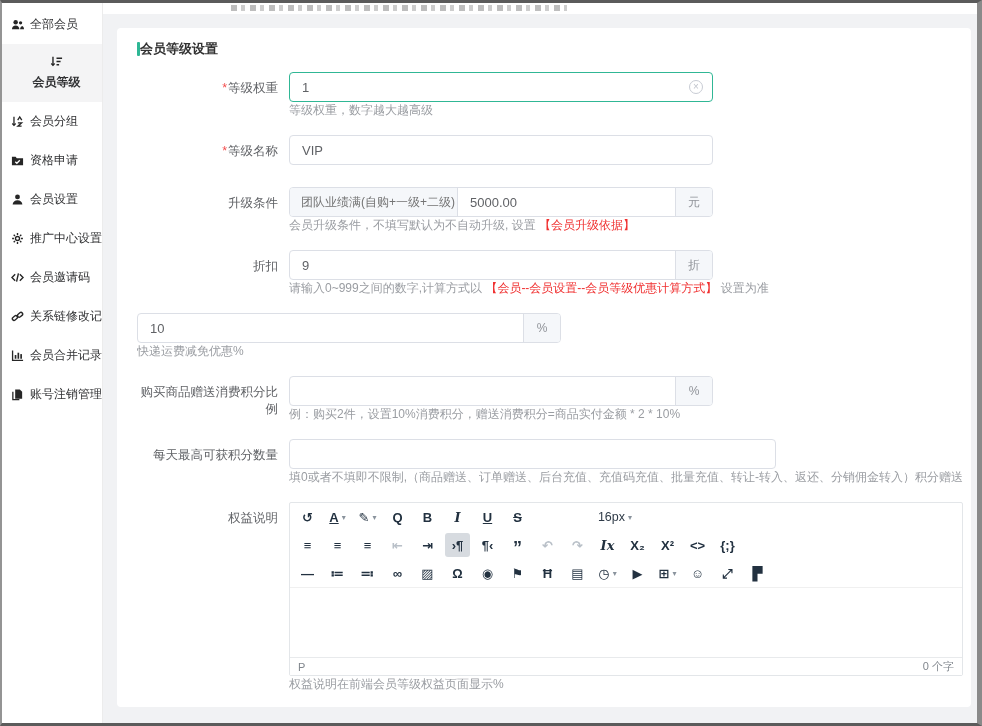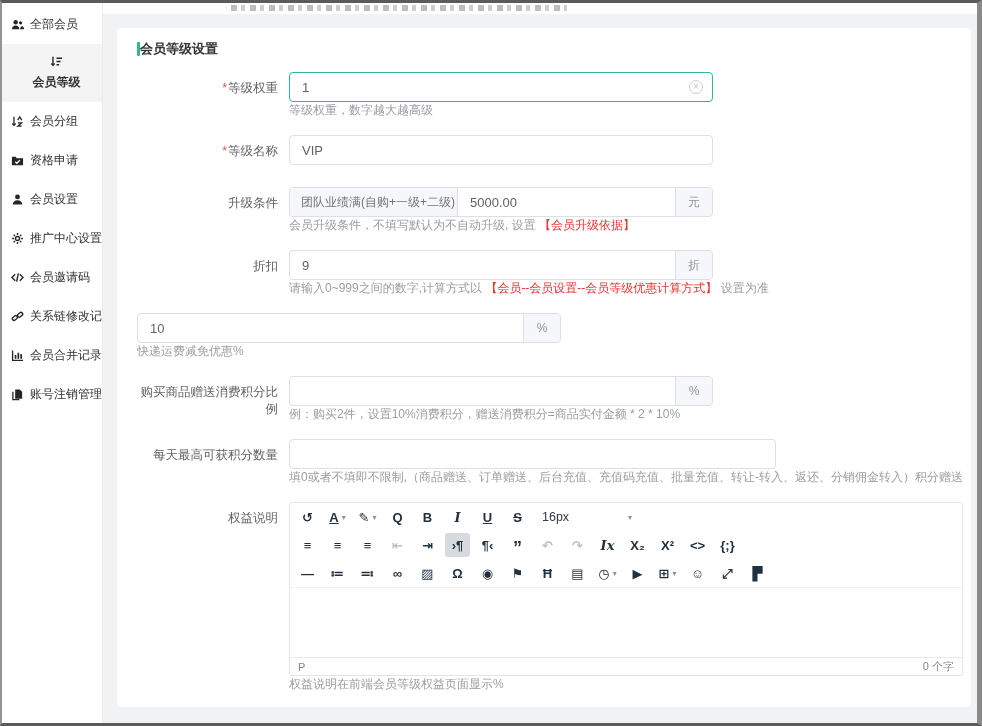--- a/index.html
+++ b/index.html
@@ -45,21 +45,21 @@
   .tb-row { display: flex; align-items: center; gap: 5px; padding: 2px 5px; min-height: 28px; flex-wrap: nowrap; overflow: hidden; }
   .tb-btn { min-width: 25px; height: 24px; display: inline-flex; align-items: center; justify-content: center; border-radius: 3px; color: #223140; cursor: pointer; padding: 0 2px; flex: none; }
   .tb-btn .g { font-size: 13px; font-weight: 600; line-height: 1; }
   .tb-btn .g.b { font-weight: 800; }
   .tb-btn .g.i { font-style: italic; font-family: "DejaVu Serif", serif; }
   .tb-btn .g.u { text-decoration: underline; }
   .tb-btn .g.s { text-decoration: line-through; }
   .tb-btn .g.q { font-size: 18px; font-weight: 800; line-height: .5; padding-top: 7px; }
   .tb-btn.active { background: #d7dbe0; }
   .tb-btn.disabled { color: #b9c0c8; cursor: default; }
-  .tb-btn.wide { width: 104px; justify-content: space-between; padding: 0 7px; }
+  .tb-btn.wide { width: 104px; justify-content: flex-end; padding: 0 7px; }
   .tb-btn.wide .g { font-weight: 400; font-size: 12.5px; color: #2f3b48; }
   .caret { font-size: 8px; color: #8a939d; margin-left: 3px; }
   .ed-body { height: 70px; background: #fff; border-top: 1px solid #f0f0f0; cursor: text; }
   .ed-status { display: flex; justify-content: space-between; align-items: center; border-top: 1px solid #e8eaec; height: 18px; padding: 0 8px; font-size: 11px; color: #80868d; background: #fff; }
 </style>
 </head>
 <body>
 
 <div class="frame">
 

